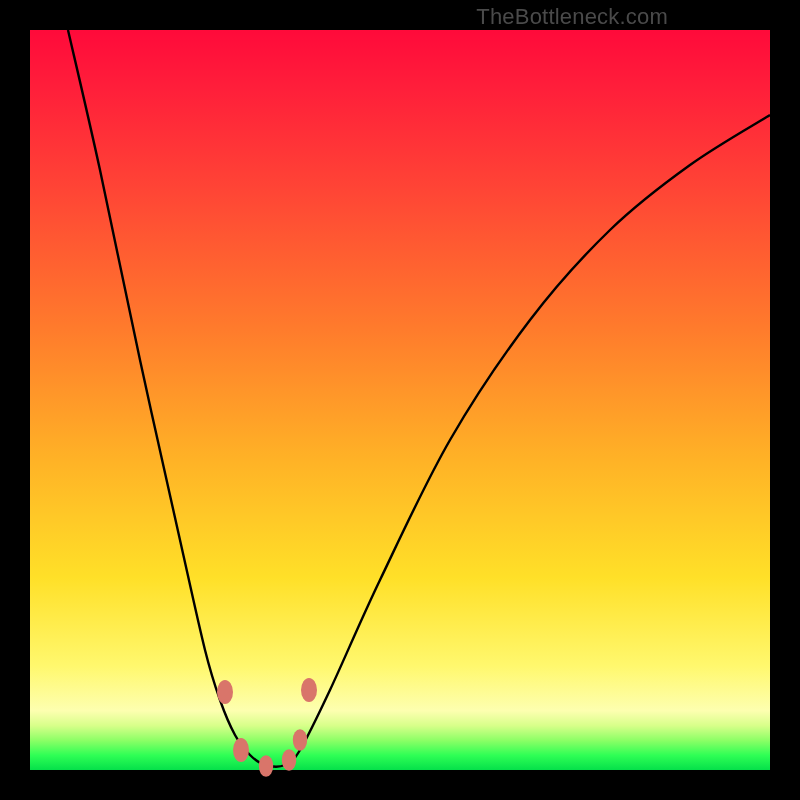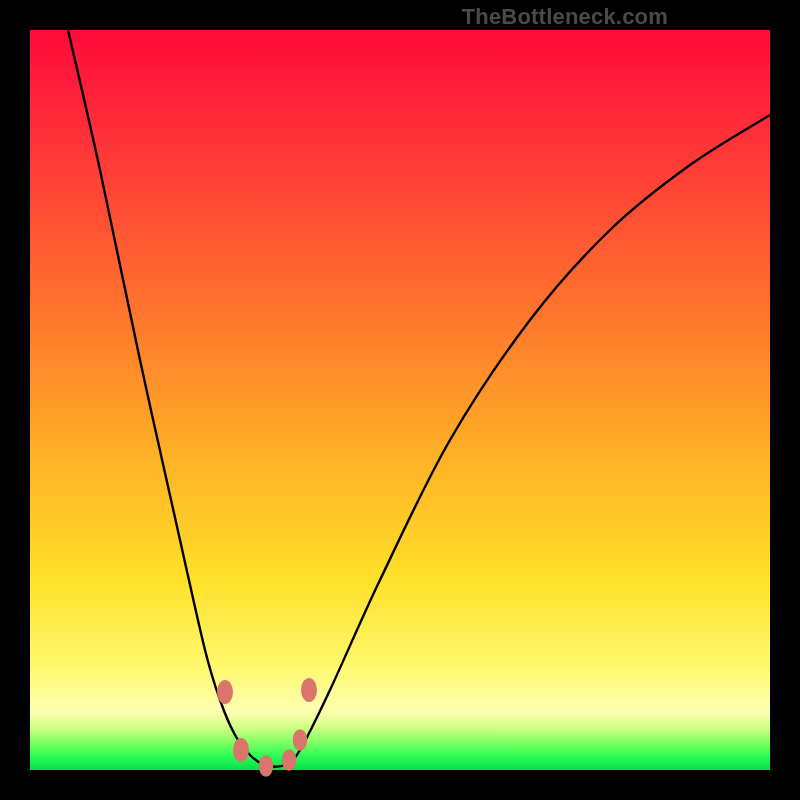--- a/index.html
+++ b/index.html
@@ -10,21 +10,20 @@
     background: #000;
     overflow: hidden;
   }
   .frame {
     position: absolute;
     left: 0;
     top: 0;
     width: 676px;
     height: 800px;
     background: #000;
-    font-weight: bold;
   }
   .plot-area {
     position: absolute;
     left: 30px;
     top: 30px;
     width: 740px;
     height: 740px;
     
     background: linear-gradient(
       to bottom,

